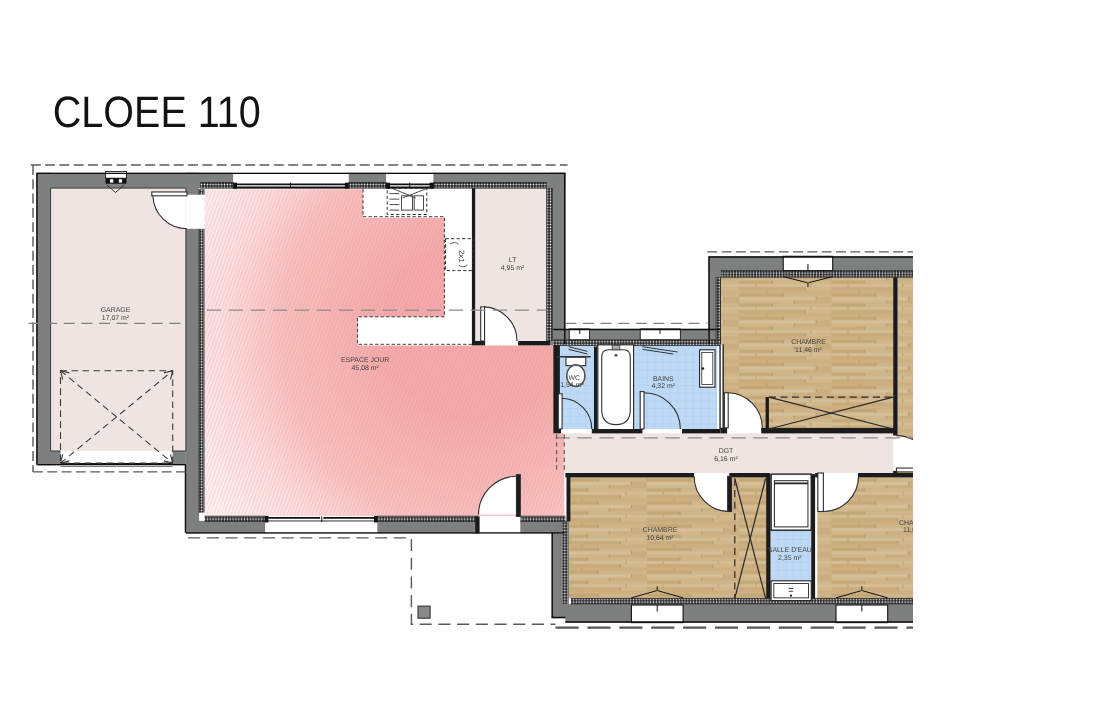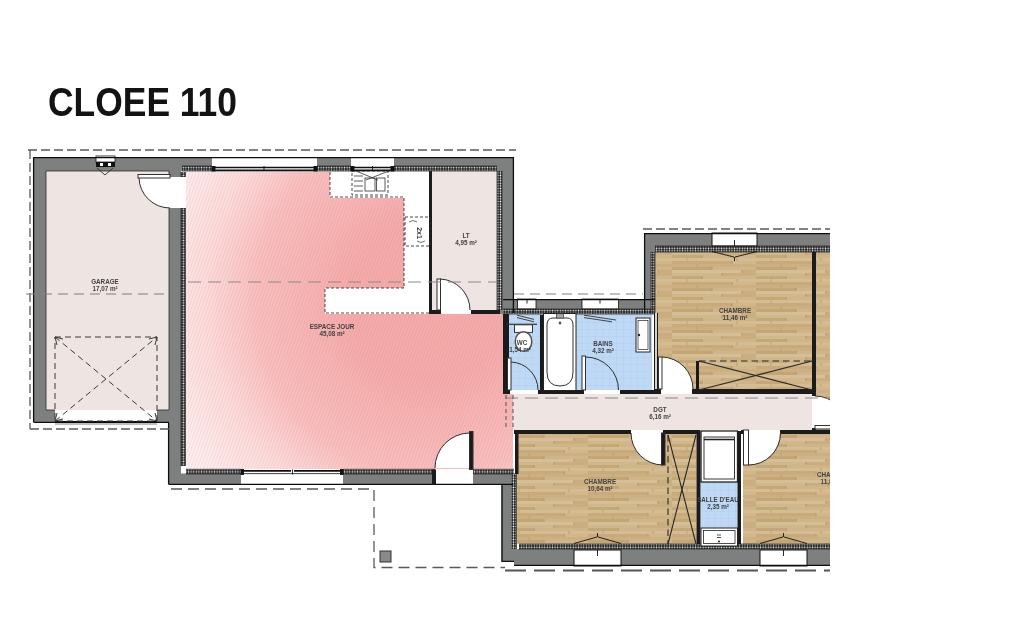--- a/index.html
+++ b/index.html
@@ -1,16 +1,16 @@
 <!DOCTYPE html>
 <html><head>
 <meta charset="utf-8">
 <style>
 html,body{margin:0;padding:0;background:#fff;}
-#page{position:relative;width:830px;height:638px;background:#fff;overflow:hidden;font-weight:bold;}
+#page{position:relative;width:830px;height:638px;background:#fff;overflow:hidden;}
 svg text{font-family:"Liberation Sans",sans-serif;}
 </style>
 </head>
 <body>
 <div id="page">
 <svg width="1011" height="638" viewBox="0 0 1011 638" xmlns="http://www.w3.org/2000/svg">
 <defs>
   <pattern id="wood" width="84" height="21" patternUnits="userSpaceOnUse">
     <rect width="84" height="21" fill="#cdb184"></rect>
     <rect x="0" y="0" width="50" height="3" fill="#d0b78c"></rect>

